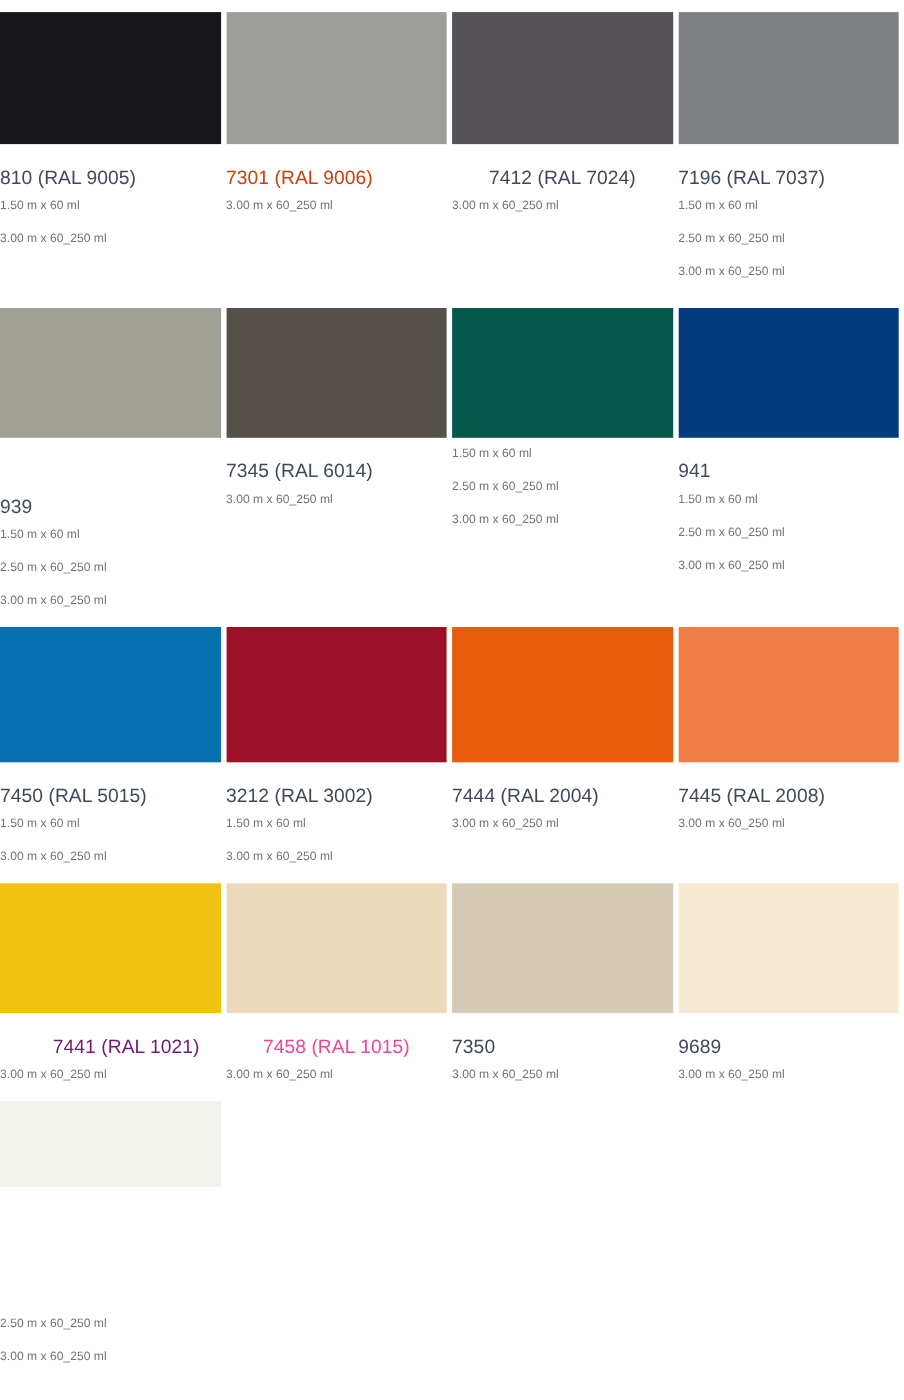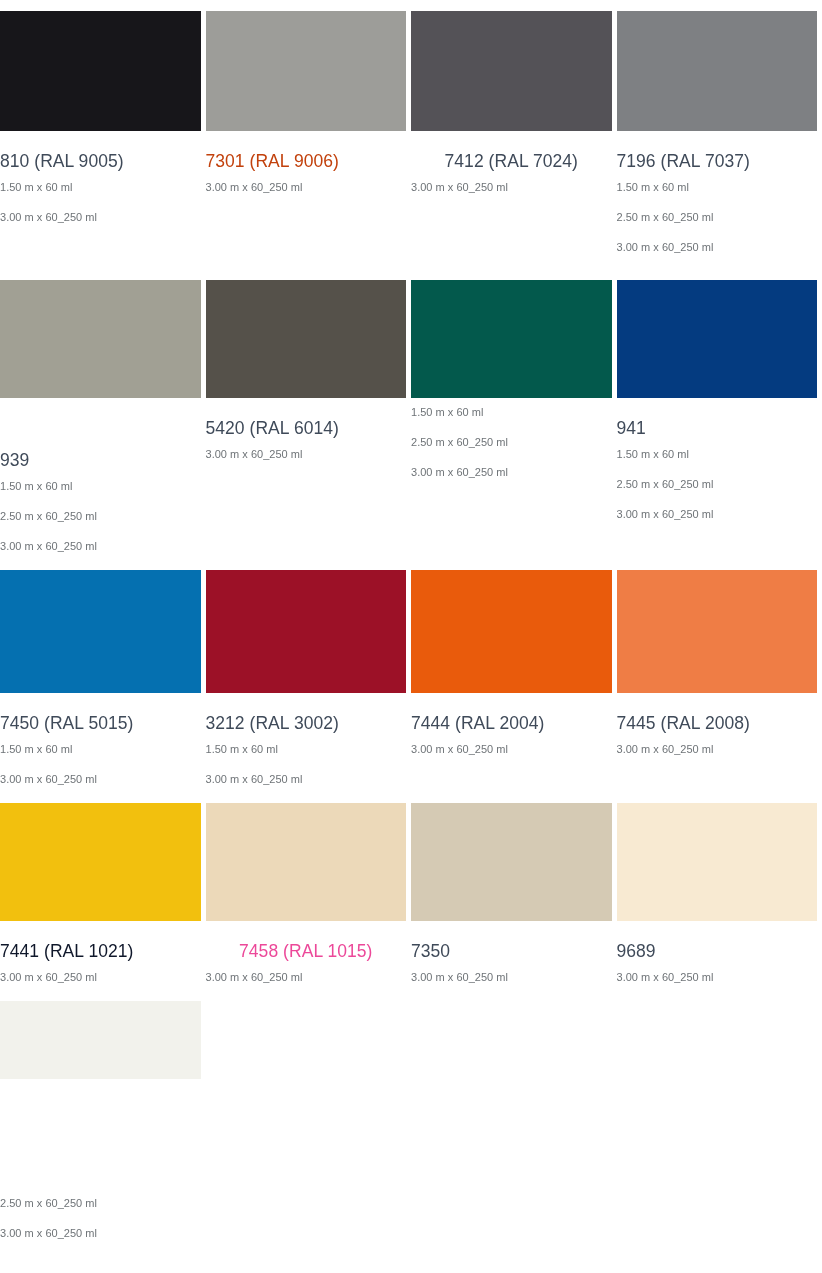--- a/index.html
+++ b/index.html
@@ -149,21 +149,21 @@
       <div class="swatch-title" style="color: rgb(63, 74, 89); margin-top: 32px;">939</div>
       <div class="swatch-sizes">
         <div class="swatch-size" style="color: rgb(110, 115, 119);">1.50 m x 60 ml</div>
         <div class="swatch-size" style="color: rgb(110, 115, 119);">2.50 m x 60_250 ml</div>
         <div class="swatch-size" style="color: rgb(110, 115, 119);">3.00 m x 60_250 ml</div>
       </div>
     </div>
 
     <div class="swatch-cell">
       <div class="swatch-chip" style="background-color: rgb(85, 81, 74);"></div>
-      <div class="swatch-title" style="color: rgb(63, 74, 89);">5420 (RAL 6014)</div>
+      <div class="swatch-title" style="color: rgb(63, 74, 89);">7345 (RAL 6014)</div>
       <div class="swatch-sizes">
         <div class="swatch-size" style="color: rgb(110, 115, 119);">3.00 m x 60_250 ml</div>
       </div>
     </div>
 
     <div class="swatch-cell">
       <div class="swatch-chip" style="background-color: rgb(3, 89, 76);"></div>
       <div class="swatch-sizes">
         <div class="swatch-size" style="color: rgb(110, 115, 119);">1.50 m x 60 ml</div>
         <div class="swatch-size" style="color: rgb(110, 115, 119);">2.50 m x 60_250 ml</div>
@@ -218,21 +218,21 @@
         <div class="swatch-size" style="color: rgb(110, 115, 119);">3.00 m x 60_250 ml</div>
       </div>
     </div>
 
   </div>
 
   <div class="swatch-row row-4">
 
     <div class="swatch-cell">
       <div class="swatch-chip" style="background-color: rgb(242, 192, 14);"></div>
-      <div class="swatch-title" style="color: #0f172a;">7441 (RAL 1021)</div>
+      <div class="swatch-title" style="color: #701a75; margin-left: 48px;">7441 (RAL 1021)</div>
       <div class="swatch-sizes">
         <div class="swatch-size" style="color: rgb(110, 115, 119);">3.00 m x 60_250 ml</div>
       </div>
     </div>
 
     <div class="swatch-cell">
       <div class="swatch-chip" style="background-color: rgb(236, 217, 185);"></div>
       <div class="swatch-title" style="color: #ec4899; text-align: center;">7458 (RAL 1015)</div>
       <div class="swatch-sizes">
         <div class="swatch-size" style="color: rgb(110, 115, 119);">3.00 m x 60_250 ml</div>

